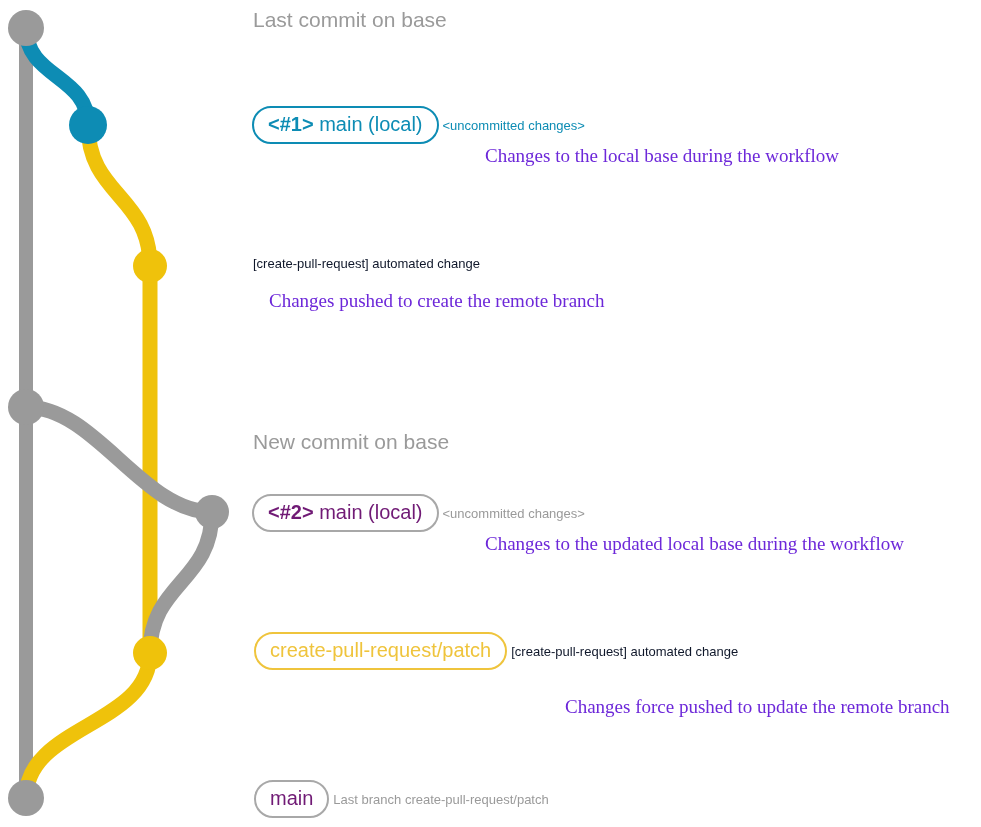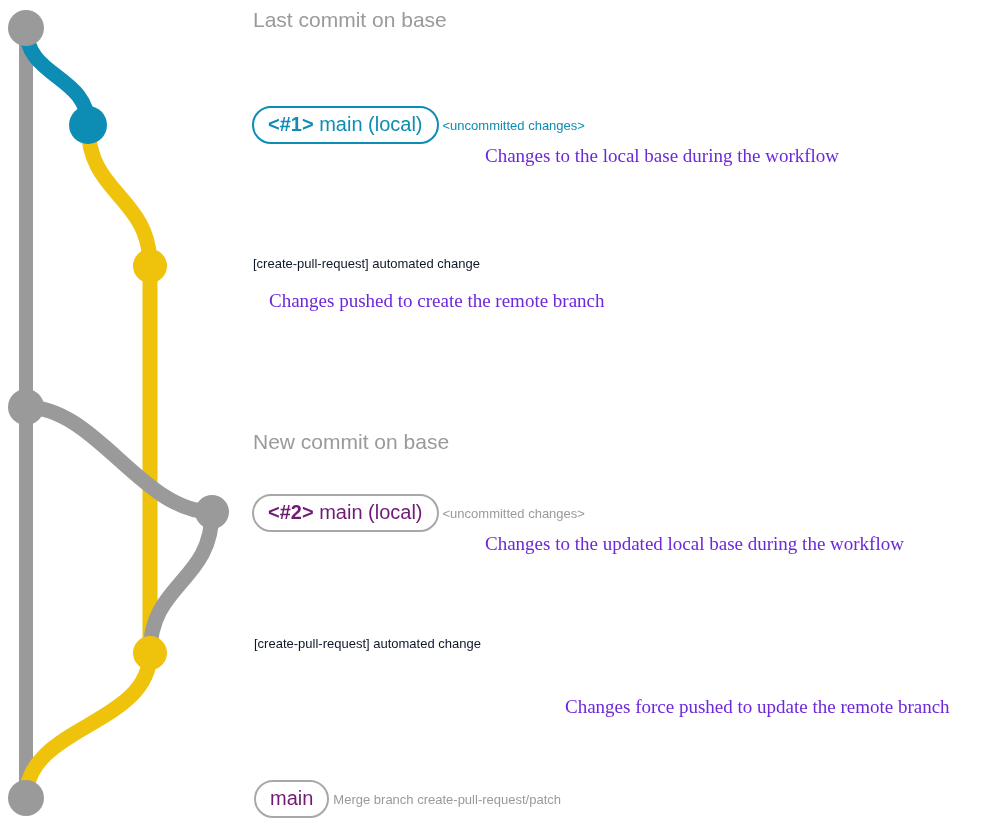--- a/index.html
+++ b/index.html
@@ -176,28 +176,29 @@
         </span>
         <span class="subject gray">&lt;uncommitted changes&gt;</span>
       </div>
     </div>
     <div class="row" id="row-local-2-desc">
       <div class="body-text">Changes to the updated local base during the workflow</div>
     </div>
 
     <div class="row" id="row-automated-2">
       <div class="headline">
+        <span class="pill yellow">create-pull-request/patch</span>
         <span class="subject yellow">[create-pull-request] automated change</span>
       </div>
     </div>
     <div class="row" id="row-automated-2-desc">
       <div class="body-text">Changes force pushed to update the remote branch</div>
     </div>
 
     <div class="row" id="row-merge">
       <div class="headline">
         <span class="pill gray">main</span>
-        <span class="subject gray">Merge branch create-pull-request/patch</span>
+        <span class="subject gray">Last branch create-pull-request/patch</span>
       </div>
     </div>
 
   </div>
 </div>
 
 </body></html>

